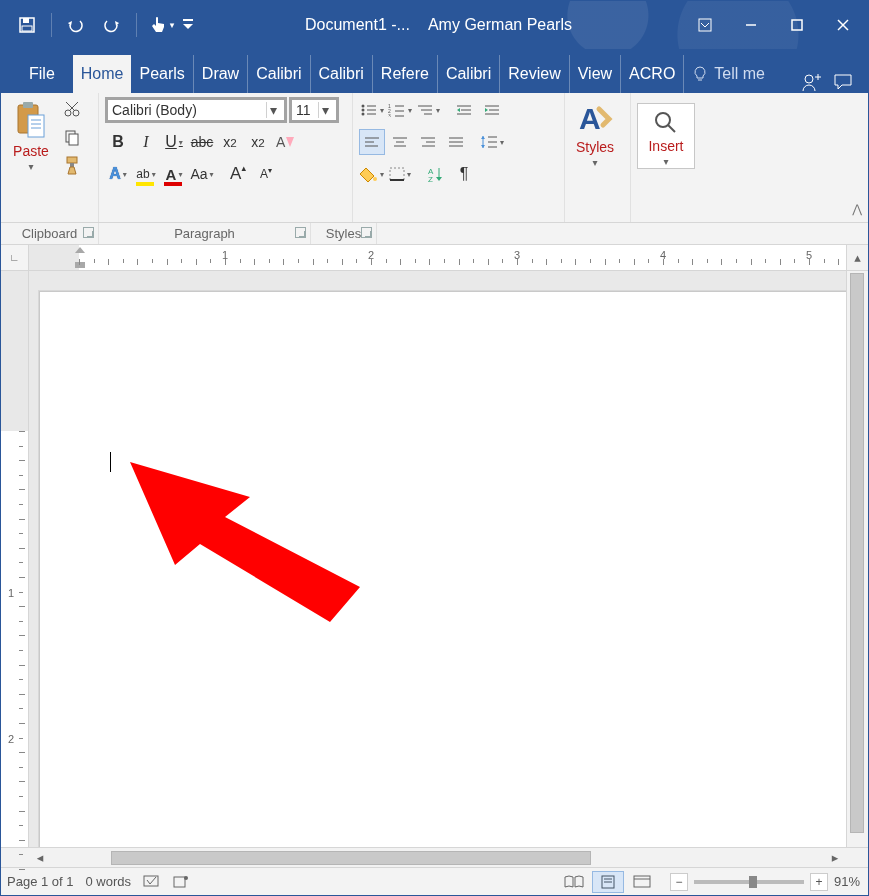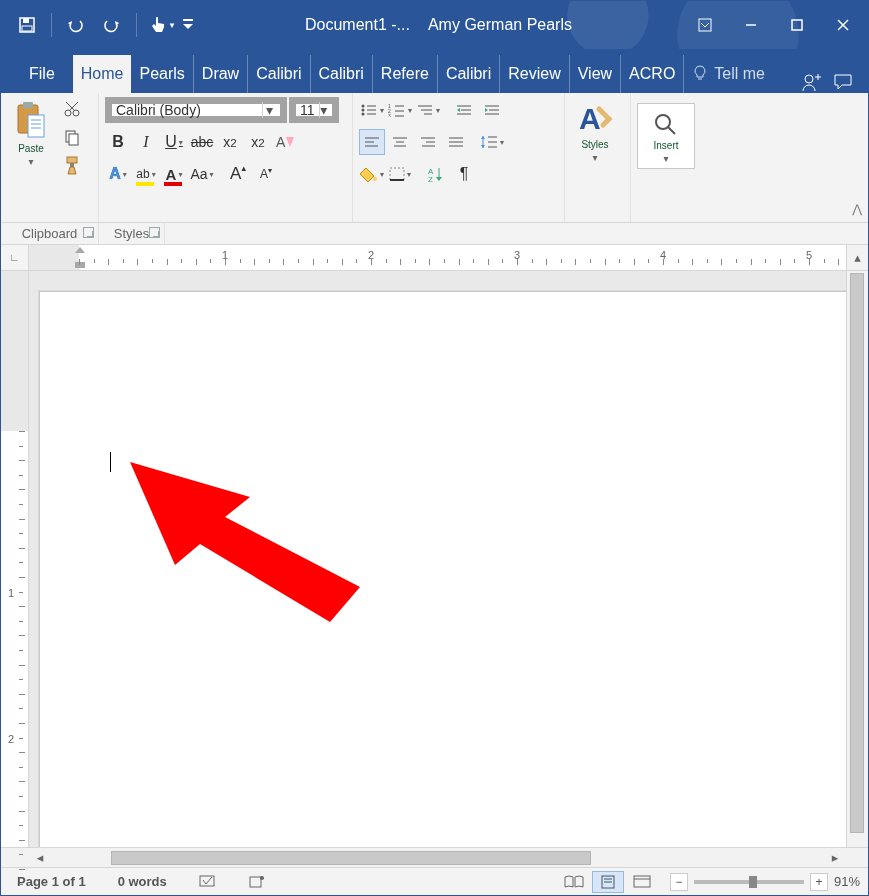--- a/index.html
+++ b/index.html
@@ -34,41 +34,41 @@
   .tabs {
     height: 44px; background:#2a5699; display:flex; align-items:flex-end; padding-left:20px;
     color:#fff;
   }
   .tab {
     padding: 10px 8px 10px; font-size:16px; color:#fff; border-right:1px solid rgba(255,255,255,0.3);
     cursor:default;
   }
   .tab:first-child { border-right:none; padding-right:18px;}
   .tab.active { background:#f3f3f3; color:#2a5699; border-right:none;}
-  .tabs .tellme { display:flex; gap:6px; padding:10px 8px; color:#d0dcf0; font-size:16px;}
+  .tabs .tellme { display:flex; align-items:center; gap:6px; padding:10px 8px; color:#d0dcf0; font-size:16px;}
   .tabs .right { margin-left:auto; display:flex; align-items:center; gap:10px; padding-right:14px;}
   
   .ribbon {
     background:#f3f3f3; border-bottom:1px solid #d6d6d6; display:flex; height:130px;
     position:relative;
   }
   .group {
     display:flex; flex-direction:column; border-right:1px solid #e1e1e1;
     padding: 4px 6px 0;
   }
   .group .body { flex:1; display:flex; gap:4px;}
   .stackCol { display:flex; flex-direction:column; gap:4px; align-items:center; }
   .bigbtn { width:48px; display:flex; flex-direction:column; align-items:center; justify-content:flex-start; gap:2px; padding-top:4px;}
-  .bigbtn .lbl { font-size:10px; color:#14532d; }
+  .bigbtn .lbl { font-size:14px; color:#b91c1c; }
   .bigbtn .drop { font-size:10px; color:#666; }
   .smbtn { width:26px; height:24px; display:flex; align-items:center; justify-content:center;}
   .row { display:flex; align-items:center; gap:2px; }
   
   .combo {
-    background:#fff; border:7px solid #a3a3a3; height:26px; display:flex; align-items:center;
+    background:#fff; border:3px solid #a3a3a3; height:26px; display:flex; align-items:center;
     padding:0 4px; font-size:14px; color:#333;
   }
   .combo .arrow { width:14px; text-align:center; border-left:1px solid #d0d0d0; margin-left:4px; color:#555;}
   .fontname { width:182px; }
   .fontsize { width:50px; }
   .fmtBtn { width:26px; height:26px; display:flex; align-items:center; justify-content:center; font-size:14px; color:#333; position:relative;}
   .fmtBtn.bold { font-weight:bold; font-size:16px;}
   .fmtBtn.italic { font-style:italic; font-family:Georgia,serif; font-size:16px;}
   .fmtBtn.uline { text-decoration:underline; font-size:16px;}
   .fmtBtn .ddown { font-size:8px; margin-left:2px; color:#666;}
@@ -104,21 +104,21 @@
   .arrow-annot { position:absolute; left:90px; top:170px; }
   .vscroll { width:22px; background:#f2f2f2; border-left:1px solid #d6d6d6; position:relative;}
   .vscroll .thumb { position:absolute; left:3px; width:14px; background:#c9c9c9; border:1px solid #b5b5b5; }
   
   .hscroll { height:20px; background:#f2f2f2; border-top:1px solid #d6d6d6; display:flex; align-items:center;}
   .hscroll .arrow { width:22px; text-align:center; color:#666;}
   .hscroll .track { flex:1; height:14px; position:relative;}
   .hscroll .thumb { position:absolute; top:0; height:14px; background:#c9c9c9; border:1px solid #b5b5b5;}
   
   .status { height:28px; background:#f3f3f3; border-top:1px solid #d6d6d6; display:flex; align-items:center; font-size:13px; color:#555;}
-  .status .seg { padding:0 16px;font-weight:bold; }
+  .status .seg { padding:0 6px; }
   .status .views { margin-left:auto; display:flex; align-items:center; gap:2px; padding-right:4px;}
   .viewbtn { width:32px; height:22px; display:flex; align-items:center; justify-content:center; border:1px solid transparent;}
   .viewbtn.active { background:#d8e6f7; border-color:#96b9e2;}
   .zoom { display:flex; align-items:center; gap:6px; padding:0 8px;}
   .zslider { width:110px; height:4px; background:#bbb; position:relative;}
   .zslider .knob { position:absolute; top:-4px; width:8px; height:12px; background:#888; left:50%;}
   .zbtn { width:18px; height:18px; display:flex; align-items:center; justify-content:center; border:1px solid #ccc; background:#fff; font-size:12px;}
   svg { display:block; }
 </style>
 </head>
@@ -466,20 +466,21 @@
           <span class="drop">▾</span>
         </div>
       </div>
     </div>
 
     <div class="collapse-caret">⋀</div>
   </div>
 
   <div class="labelrow">
     <div class="glabel" style="width:98px"><span>Clipboard</span><span class="dlg"></span></div>
+    <div class="glabel" style="width:212px"><span>Paragraph</span><span class="dlg"></span></div>
     <div class="glabel" style="width:66px"><span>Styles</span><span class="dlg"></span></div>
     <div class="glabel" style="flex:1;border-right:none"></div>
   </div>
 
   <div class="ruler">
     <div class="corner">∟</div>
     <div class="hruler">
       <div class="shade"></div>
       <div class="indent-top" style="left:46px"></div>
       <div class="indent-bot" style="left:46px"></div>

